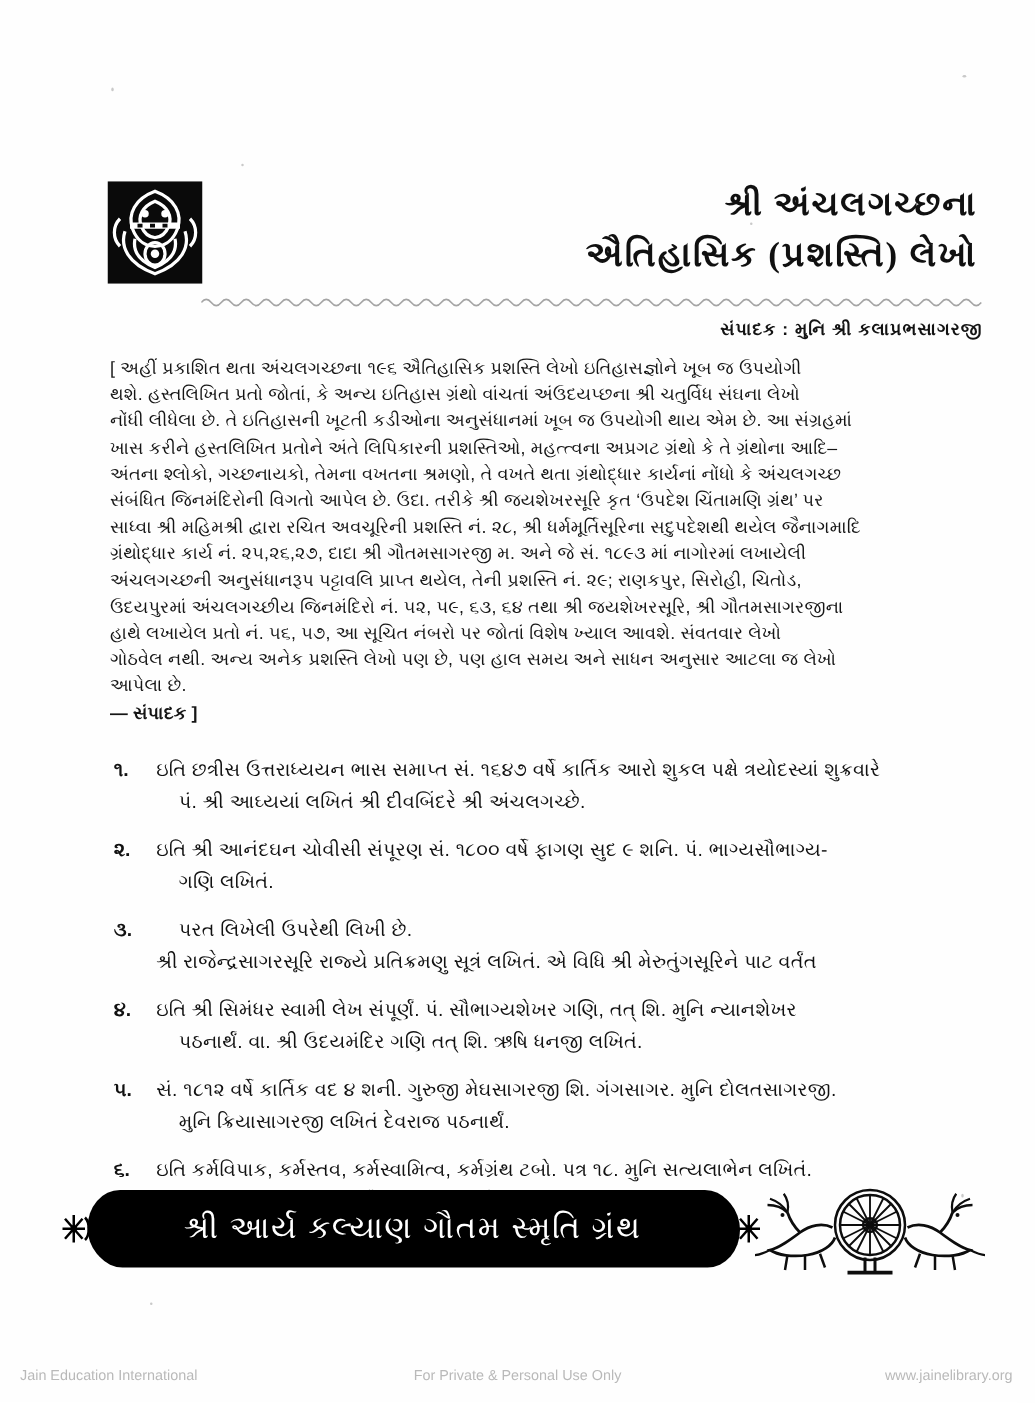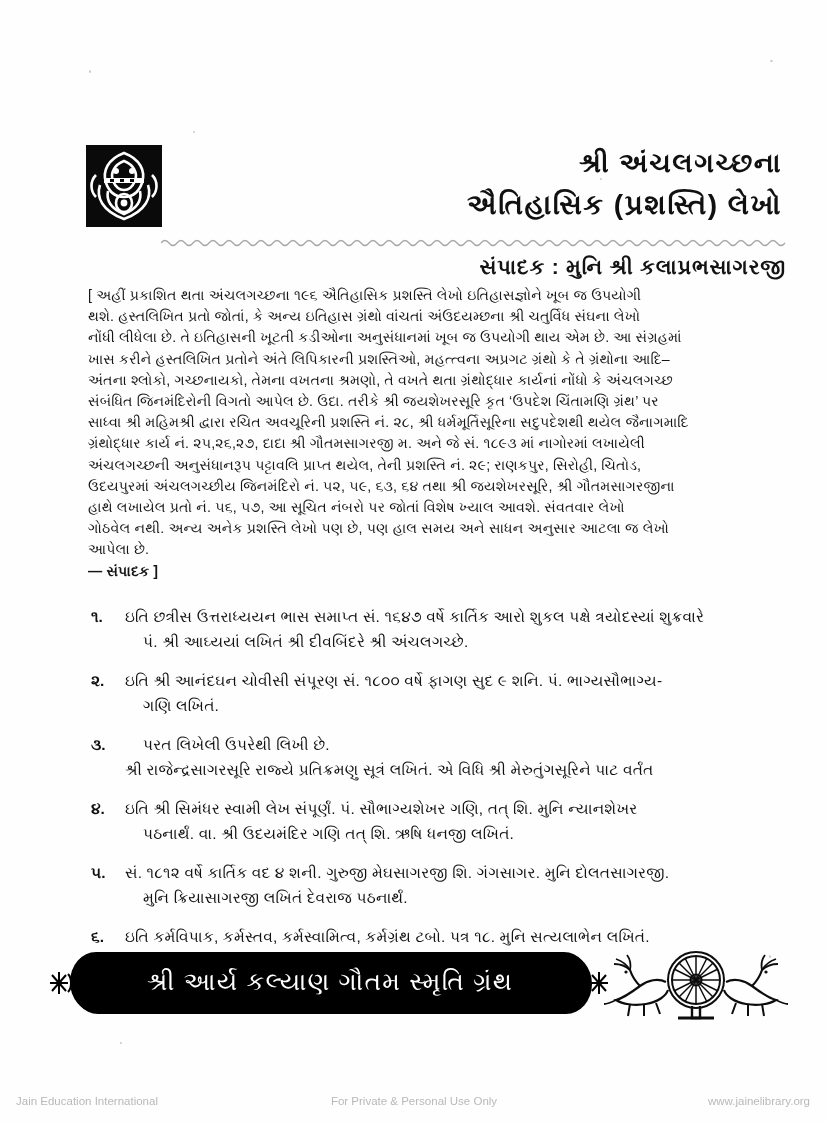--- a/index.html
+++ b/index.html
@@ -35,21 +35,21 @@
     height: 82px;
   }
   .title-block {
     position: absolute;
     left: 120px;
     top: 0px;
     width: 580px;
     text-align: right;
   }
   .title-line {
-    font-family: Liberation Sans, sans-serif;
+    font-family: Liberation Serif, serif;
     font-size: 27px;
     font-weight: 700;
     color: #101010;
     letter-spacing: 1.5px;
     line-height: 40px;
     white-space: nowrap;
     text-align: right;
     padding-right: 4px;
   }
   .title-line.second {
@@ -64,21 +64,21 @@
     height: 10px;
     opacity: 0.45;
   }
   .byline {
     position: absolute;
     left: 120px;
     top: 112px;
     width: 580px;
     text-align: right;
     font-family: "Liberation Sans", "DejaVu Sans", sans-serif;
-    font-size: 21px;
+    font-size: 14px;
     font-weight: 700;
     color: #131313;
     letter-spacing: 0.8px;
     padding-right: 6px;
   }
 
   
   .intro {
     position: absolute;
     left: 88px;
@@ -266,21 +266,21 @@
                  T488 6 T496 6 T504 6 T512 6 T520 6 T528 6 T536 6 T544 6 T552 6 T560 6 T568 6 T576 6
                  T584 6 T592 6 T600 6 T608 6 T616 6 T624 6" fill="none" stroke="#3a3a3a" stroke-width="1.3"></path>
       </svg>
     </div>
 
     <div class="byline">સંપાદક : મુનિ શ્રી કલાપ્રભસાગરજી</div>
   </div>
 
   <div class="intro">
     <div class="intro-line">[ અહીં પ્રકાશિત થતા અંચલગચ્છના ૧૯૬ ઐતિહાસિક પ્રશસ્તિ લેખો ઇતિહાસજ્ઞોને ખૂબ જ ઉપયોગી</div>
-    <div class="intro-line">થશે. હસ્તલિખિત પ્રતો જોતાં, કે અન્ય ઇતિહાસ ગ્રંથો વાંચતાં  અંઉદયમ્છના શ્રી ચતુર્વિધ સંઘના લેખો</div>
+    <div class="intro-line">થશે. હસ્તલિખિત પ્રતો જોતાં, કે અન્ય ઇતિહાસ ગ્રંથો વાંચતાં  અંઉદયપ્છના શ્રી ચતુર્વિધ સંઘના લેખો</div>
     <div class="intro-line">નોંધી લીધેલા છે. તે ઇતિહાસની ખૂટતી કડીઓના અનુસંધાનમાં ખૂબ જ ઉપયોગી થાય એમ છે. આ સંગ્રહમાં</div>
     <div class="intro-line">ખાસ કરીને હસ્તલિખિત પ્રતોને અંતે લિપિકારની પ્રશસ્તિઓ, મહત્ત્વના અપ્રગટ ગ્રંથો કે તે ગ્રંથોના આદિ–</div>
     <div class="intro-line">અંતના શ્લોકો, ગચ્છનાયકો, તેમના વખતના શ્રમણો, તે વખતે થતા ગ્રંથોદ્ધાર કાર્યનાં નોંધો કે અંચલગચ્છ</div>
     <div class="intro-line">સંબંધિત જિનમંદિરોની વિગતો આપેલ છે. ઉદા. તરીકે શ્રી જયશેખરસૂરિ કૃત ‘ઉપદેશ ચિંતામણિ ગ્રંથ’ પર</div>
     <div class="intro-line">સાધ્વા શ્રી મહિમશ્રી દ્વારા રચિત અવચૂરિની પ્રશસ્તિ નં. ૨૮, શ્રી ધર્મમૂર્તિસૂરિના સદુપદેશથી થયેલ જૈનાગમાદિ</div>
     <div class="intro-line">ગ્રંથોદ્ધાર કાર્ય નં. ૨૫,૨૬,૨૭, દાદા શ્રી  ગૌતમસાગરજી મ. અને જે સં. ૧૮૯૩ માં  નાગોરમાં લખાયેલી</div>
     <div class="intro-line">અંચલગચ્છની અનુસંધાનરૂપ પટ્ટાવલિ પ્રાપ્ત થયેલ, તેની પ્રશસ્તિ નં. ૨૯; રાણકપુર, સિરોહી, ચિતોડ,</div>
     <div class="intro-line">ઉદયપુરમાં અંચલગચ્છીય જિનમંદિરો નં. ૫૨, ૫૯, ૬૩, ૬૪ તથા શ્રી જયશેખરસૂરિ, શ્રી ગૌતમસાગરજીના</div>
     <div class="intro-line">હાથે લખાયેલ પ્રતો નં. ૫૬, ૫૭, આ સૂચિત નંબરો પર જોતાં વિશેષ ખ્યાલ આવશે. સંવતવાર લેખો</div>
     <div class="intro-line">ગોઠવેલ નથી. અન્ય અનેક પ્રશસ્તિ લેખો પણ છે, પણ હાલ સમય અને સાધન અનુસાર આટલા જ લેખો</div>

